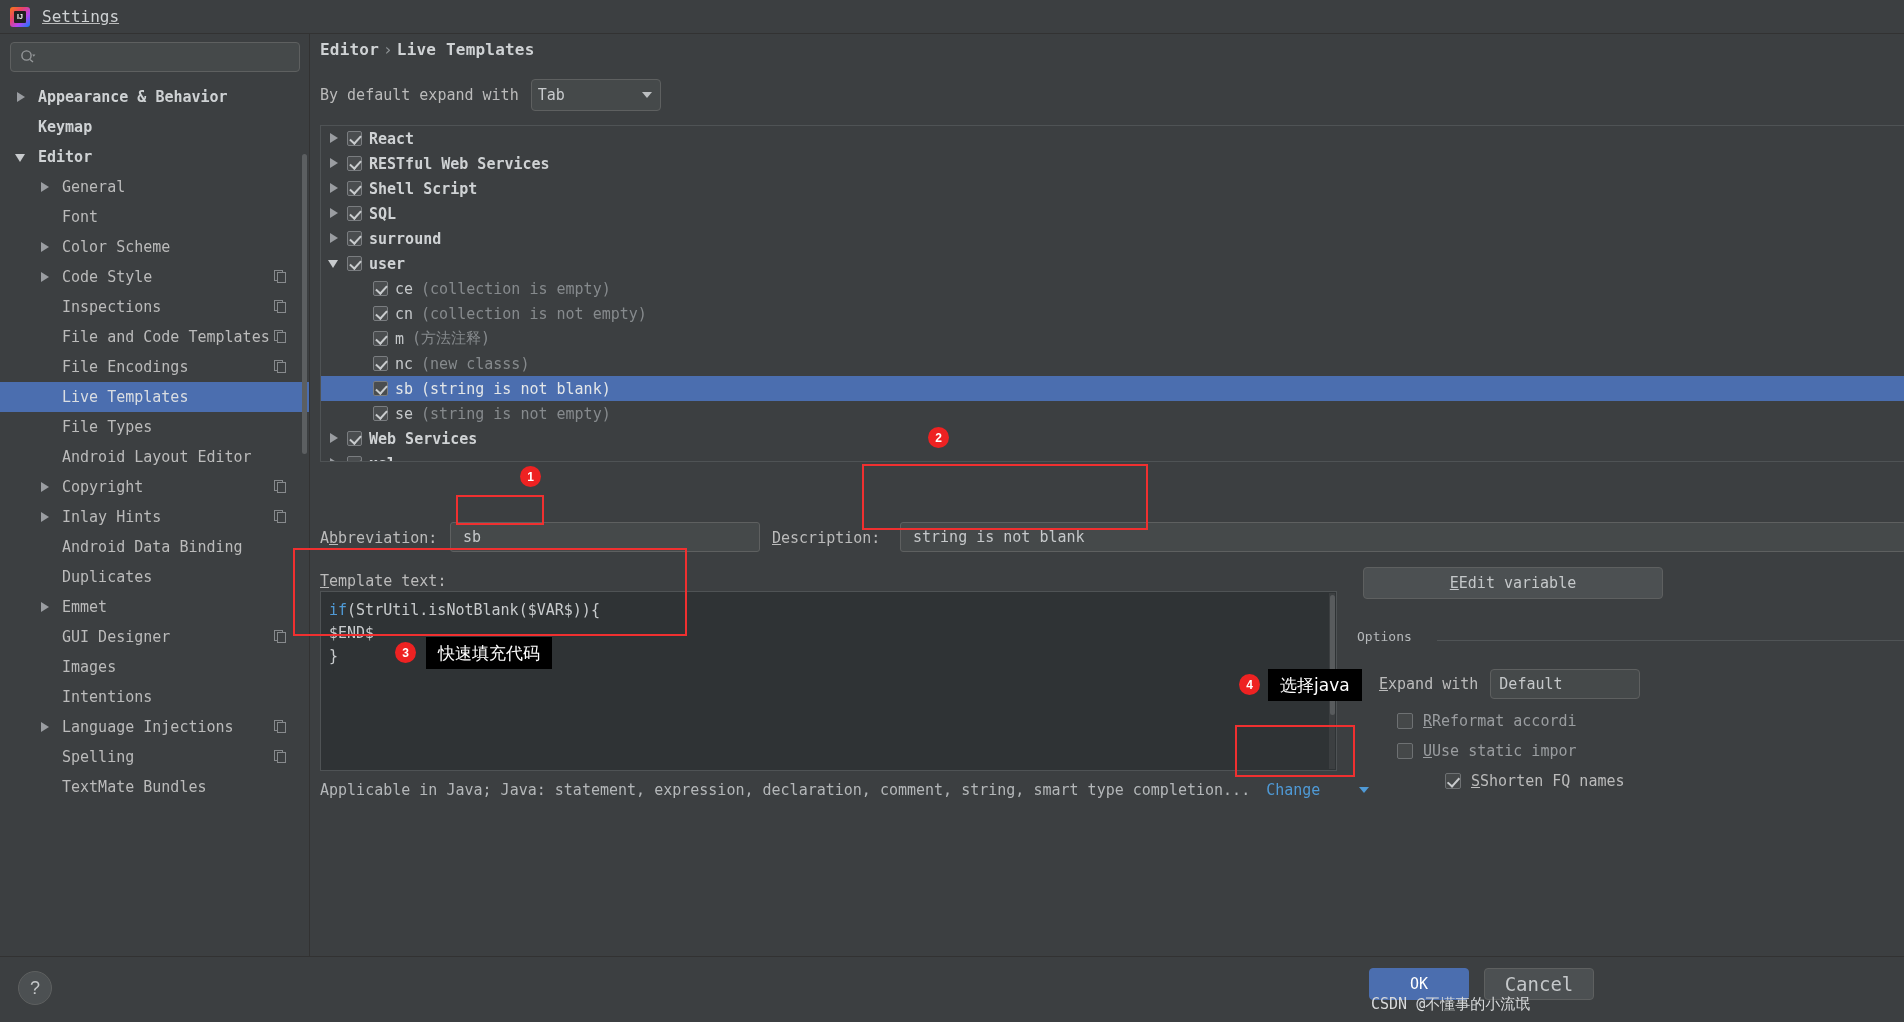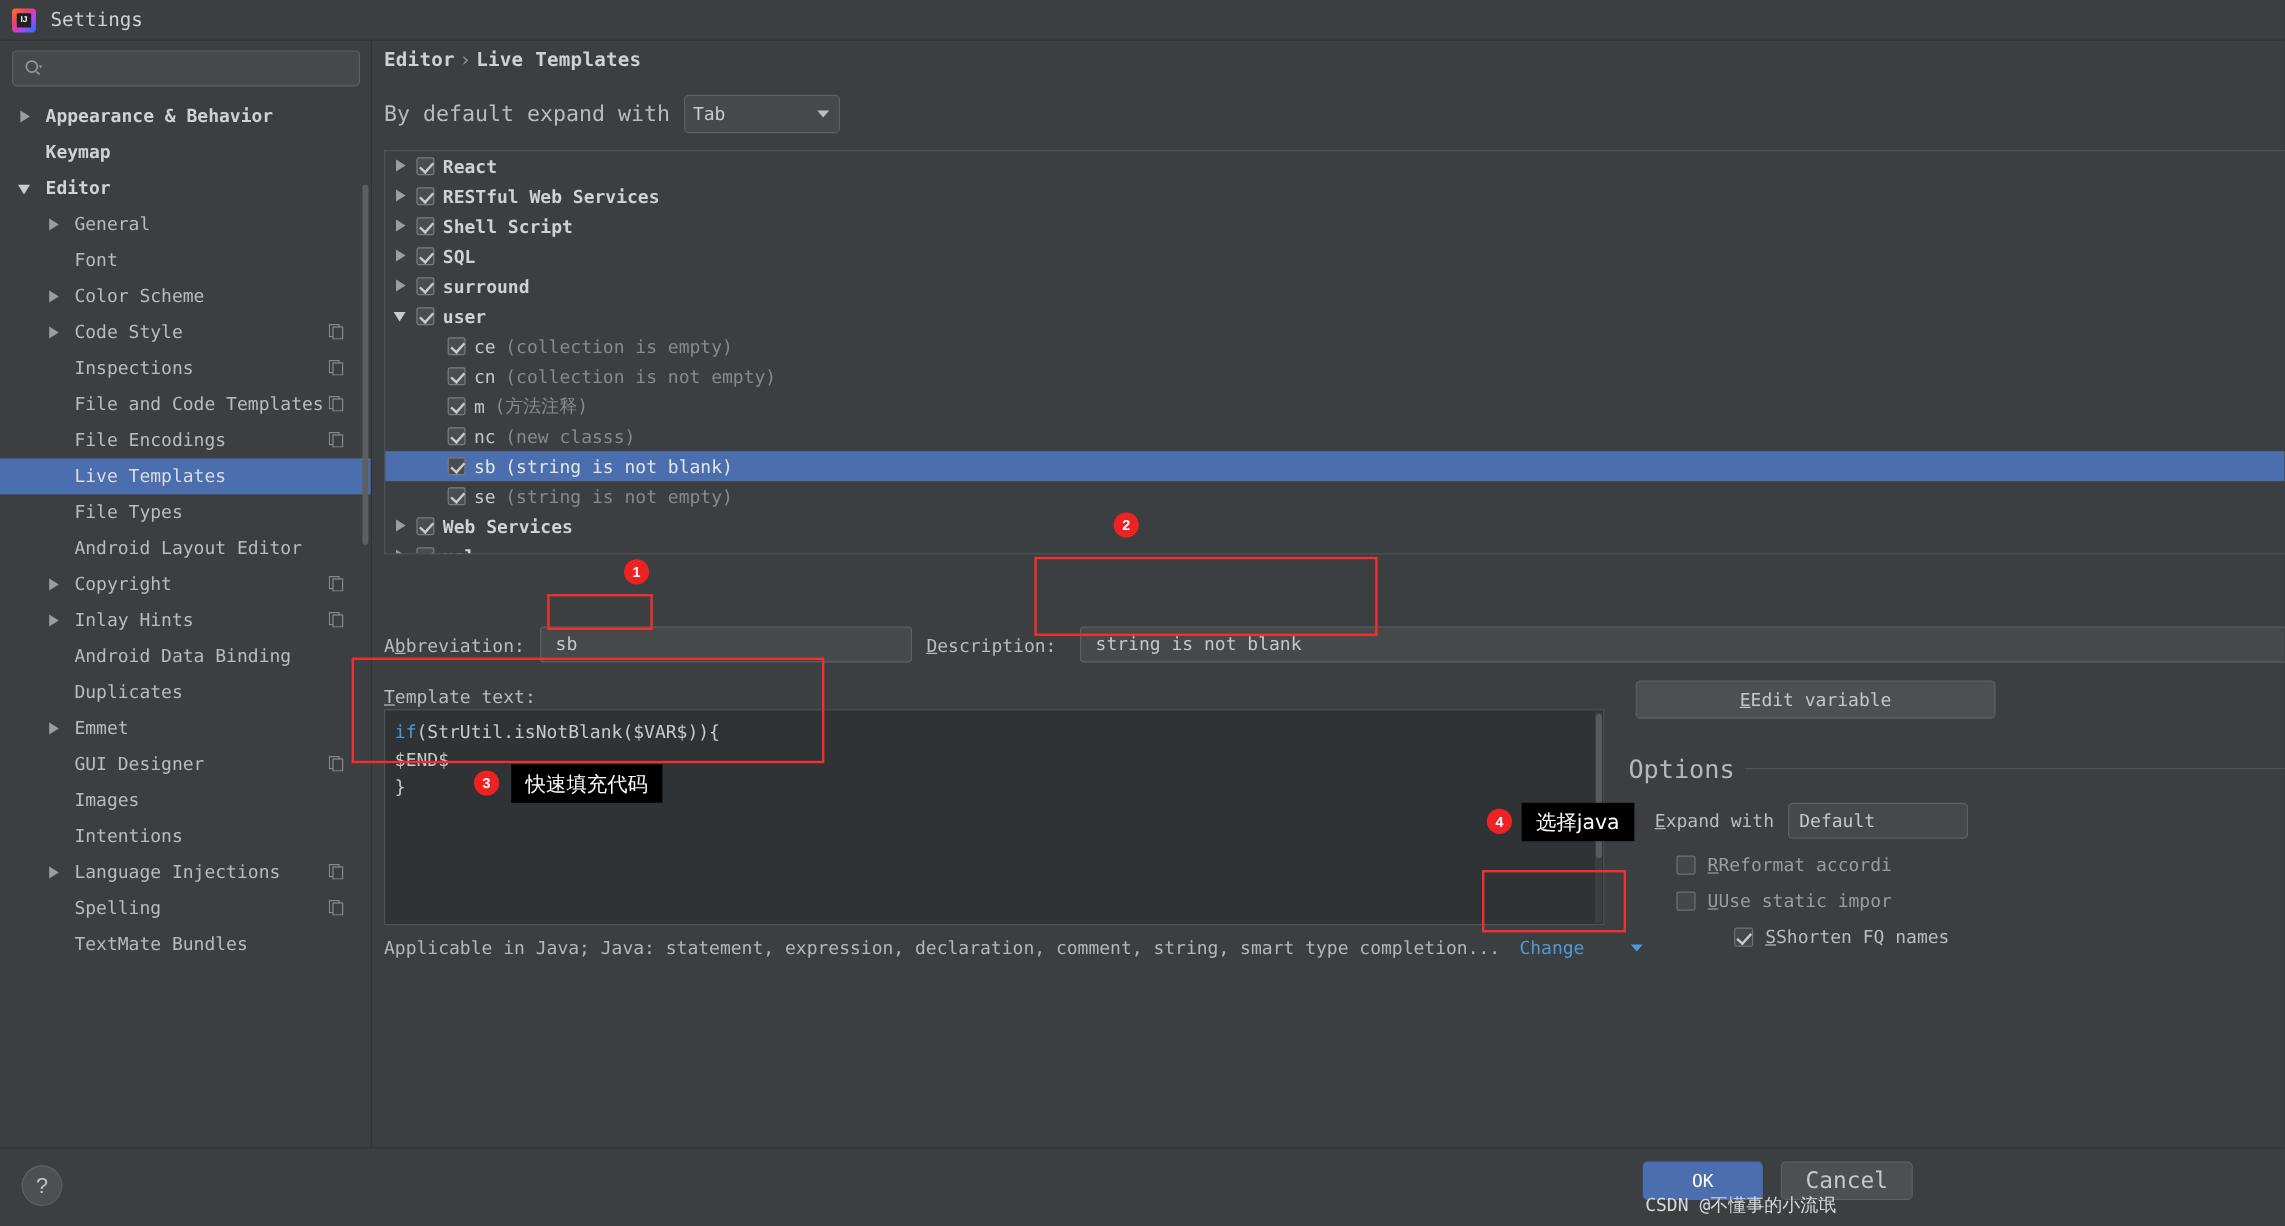--- a/index.html
+++ b/index.html
@@ -21,20 +21,21 @@
     background: #3c3f41;
   }
 
   
   .titlebar {
     position: absolute; left: 0; top: 0; width: 1904px; height: 34px;
     background: #3c3f41;
     display: flex; align-items: center;
     padding-left: 10px;
     border-bottom: 1px solid #323232;
+    text-decoration: underline;
   }
   .ij-logo {
     width: 20px; height: 20px; margin-right: 12px;
     position: relative; border-radius: 3px;
     background: linear-gradient(135deg,#f97a12 0%, #e9426a 35%, #b345f1 65%, #087cfa 100%);
     flex: none;
   }
   .ij-logo::after {
     content: ""; position: absolute; left: 4px; top: 4px; width: 12px; height: 12px;
     background: #202020; border-radius: 1px;
@@ -99,21 +100,21 @@
   }
   .breadcrumb {
     position: absolute; left: 9px; top: 6px; font-size: 16px;
     font-weight: bold; color: #cfd2d4; letter-spacing: .2px;
   }
   .breadcrumb .sep { font-weight: normal; color: #8f9396; margin: 0 4px; }
 
   .expandrow {
     position: absolute; left: 9px; top: 45px; display: flex; align-items: center;
   }
-  .expandrow .lbl { font-size: 18px; color: #bbbbbb; margin-right: 12px; }
+  .expandrow .lbl { font-size: 15px; color: #bbbbbb; margin-right: 12px; }
   .combo {
     width: 130px; height: 32px; background: #45494a;
     border: 1px solid #5e6060; border-radius: 4px;
     display: flex; align-items: center; padding: 0 6px;
     color: #c8cbcd; font-size: 15px; position: relative;
   }
   .combo .cv { flex: 1; }
   .combo .carrow {
     width: 0; height: 0; border-left: 5px solid transparent; border-right: 5px solid transparent;
     border-top: 6px solid #bcbfc1; margin-right: 2px;
@@ -181,21 +182,21 @@
     background: #585b5d; border-radius: 3px; }
 
   
   .edit-var-btn {
     position: absolute; left: 1052px; top: 533px; width: 300px; height: 32px;
     background: #4c5052; border: 1px solid #5e6060; border-radius: 4px;
     display: flex; align-items: center; justify-content: center;
     color: #c5c8ca; font-size: 15px;
   }
   .options-legend {
-    position: absolute; left: 1046px; top: 595px; font-size: 21px; color: #b6b9bb;
+    position: absolute; left: 1046px; top: 595px; font-size: 13px; color: #b6b9bb;
     background: #3c3f41; padding-right: 8px; z-index: 2;
   }
   .options-line {
     position: absolute; left: 1046px; top: 606px; right: 0; height: 1px; background: #50545600;
   }
   .options-line::after { content: ""; position: absolute; left: 80px; right: 0; top: 0; height: 1px; background: #505456; }
   .expand-with-row { position: absolute; left: 1068px; top: 635px; display: flex; align-items: center; }
   .expand-with-row .lbl { color: #bbbbbb; font-size: 15px; margin-right: 12px; }
   .combo2 {
     width: 150px; height: 30px; background: #45494a; border: 1px solid #5e6060;

